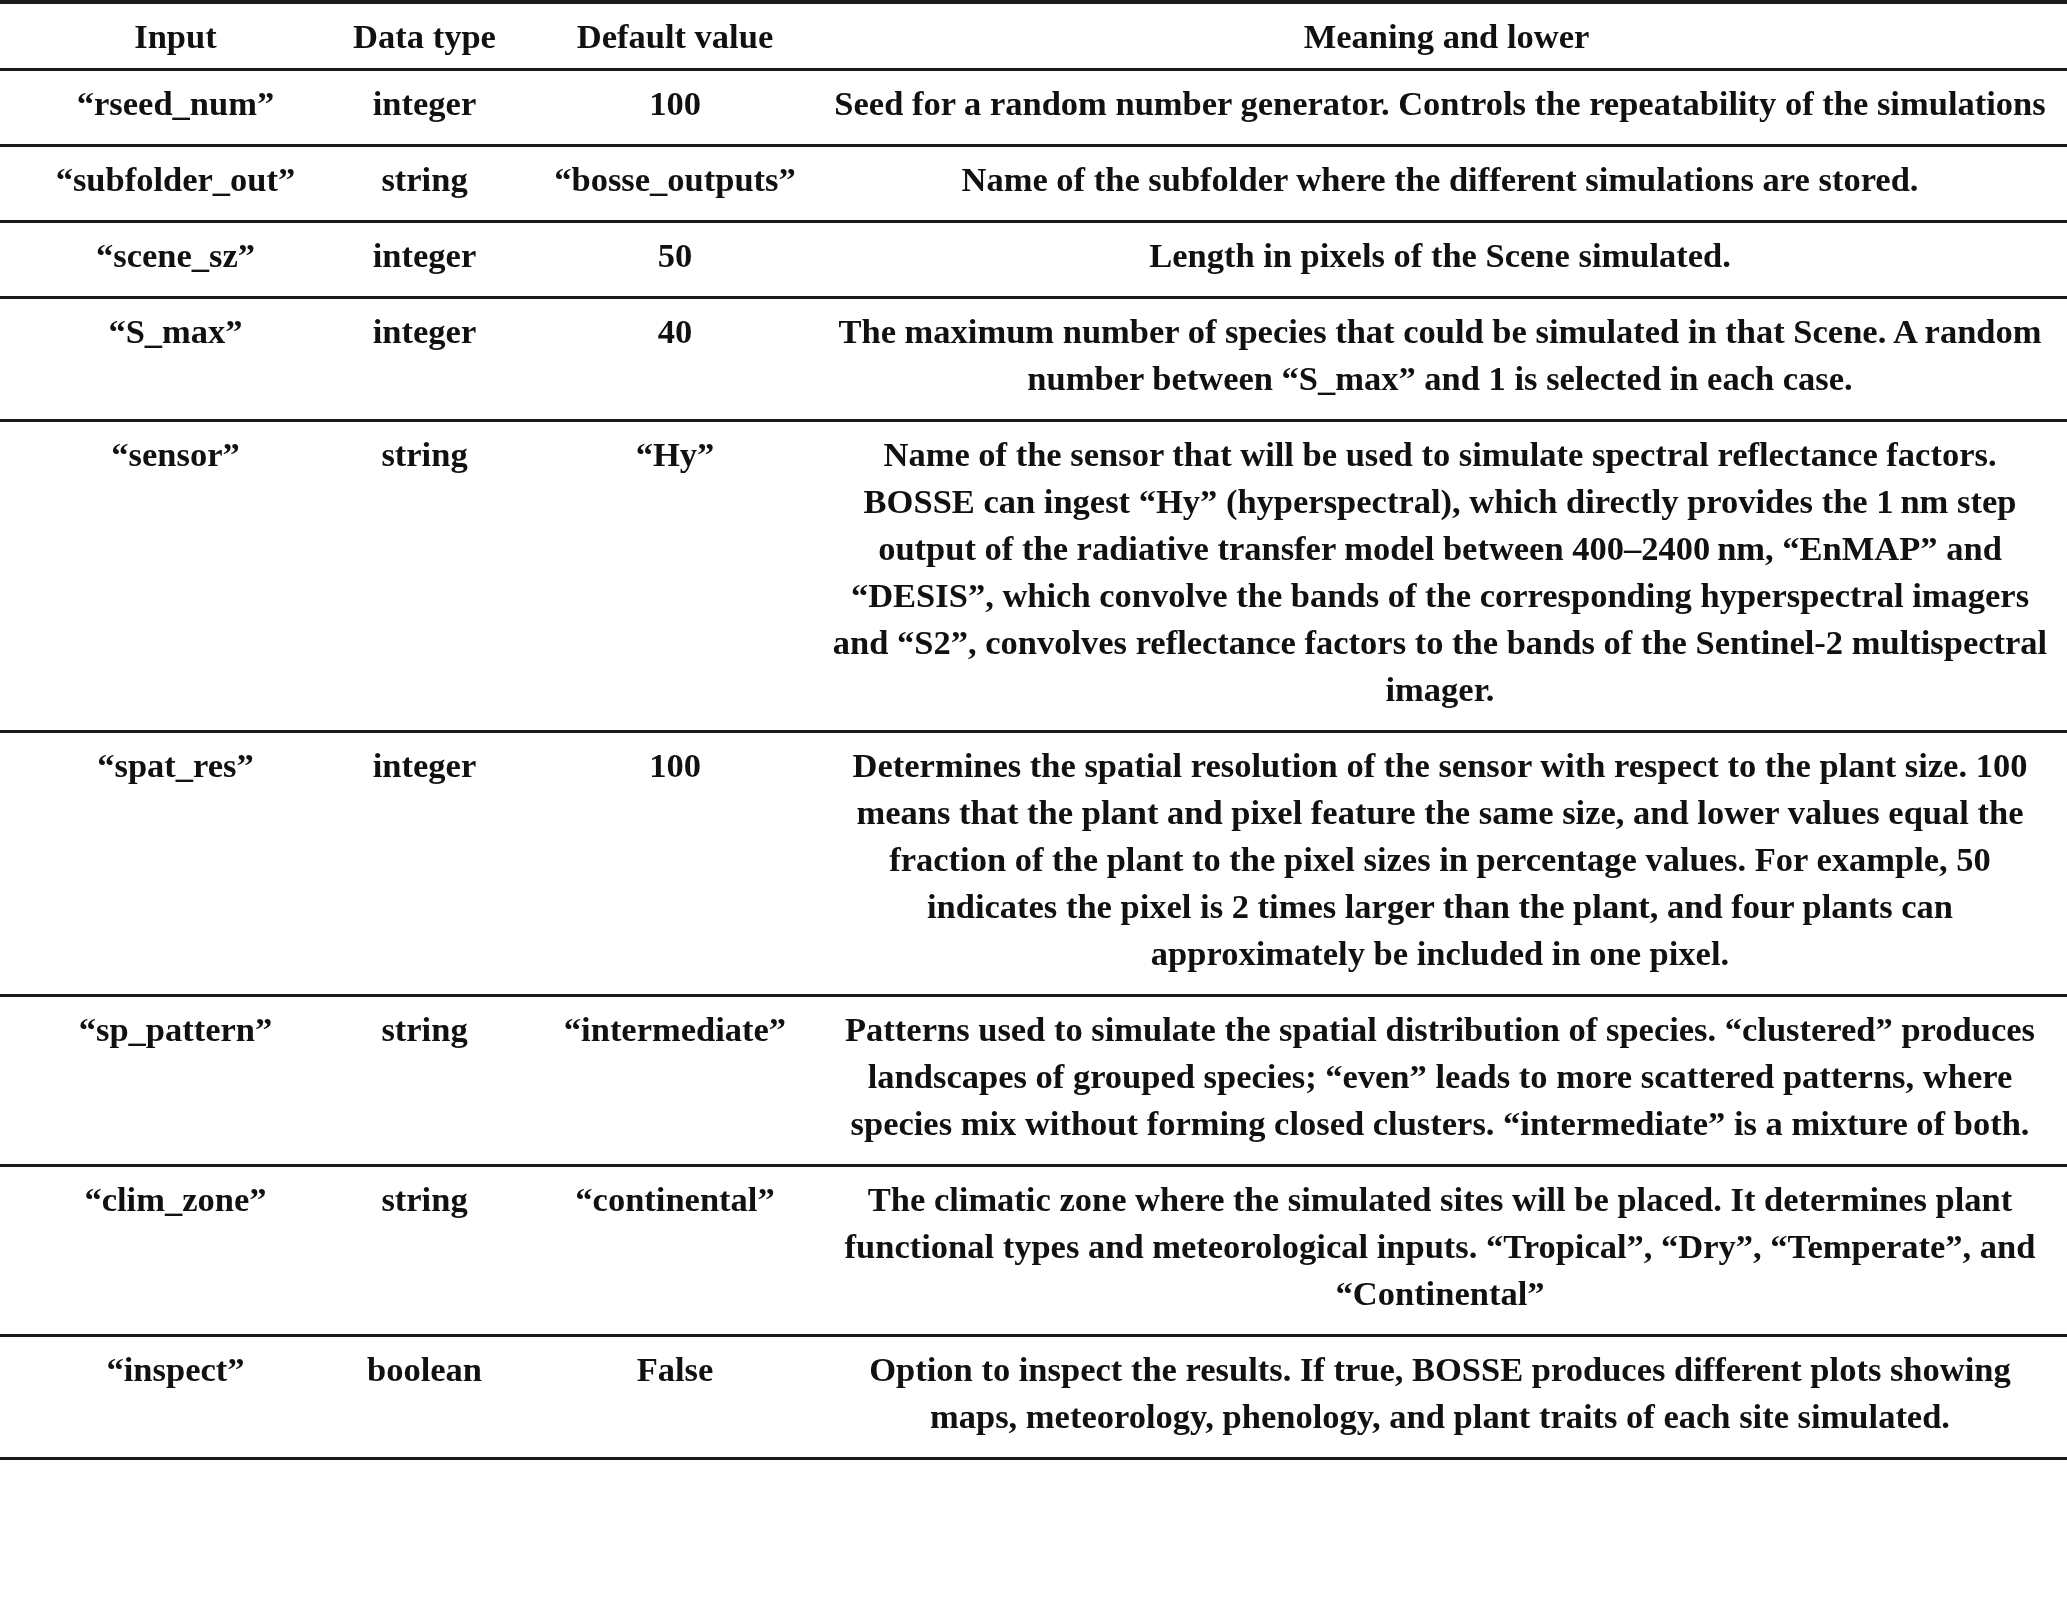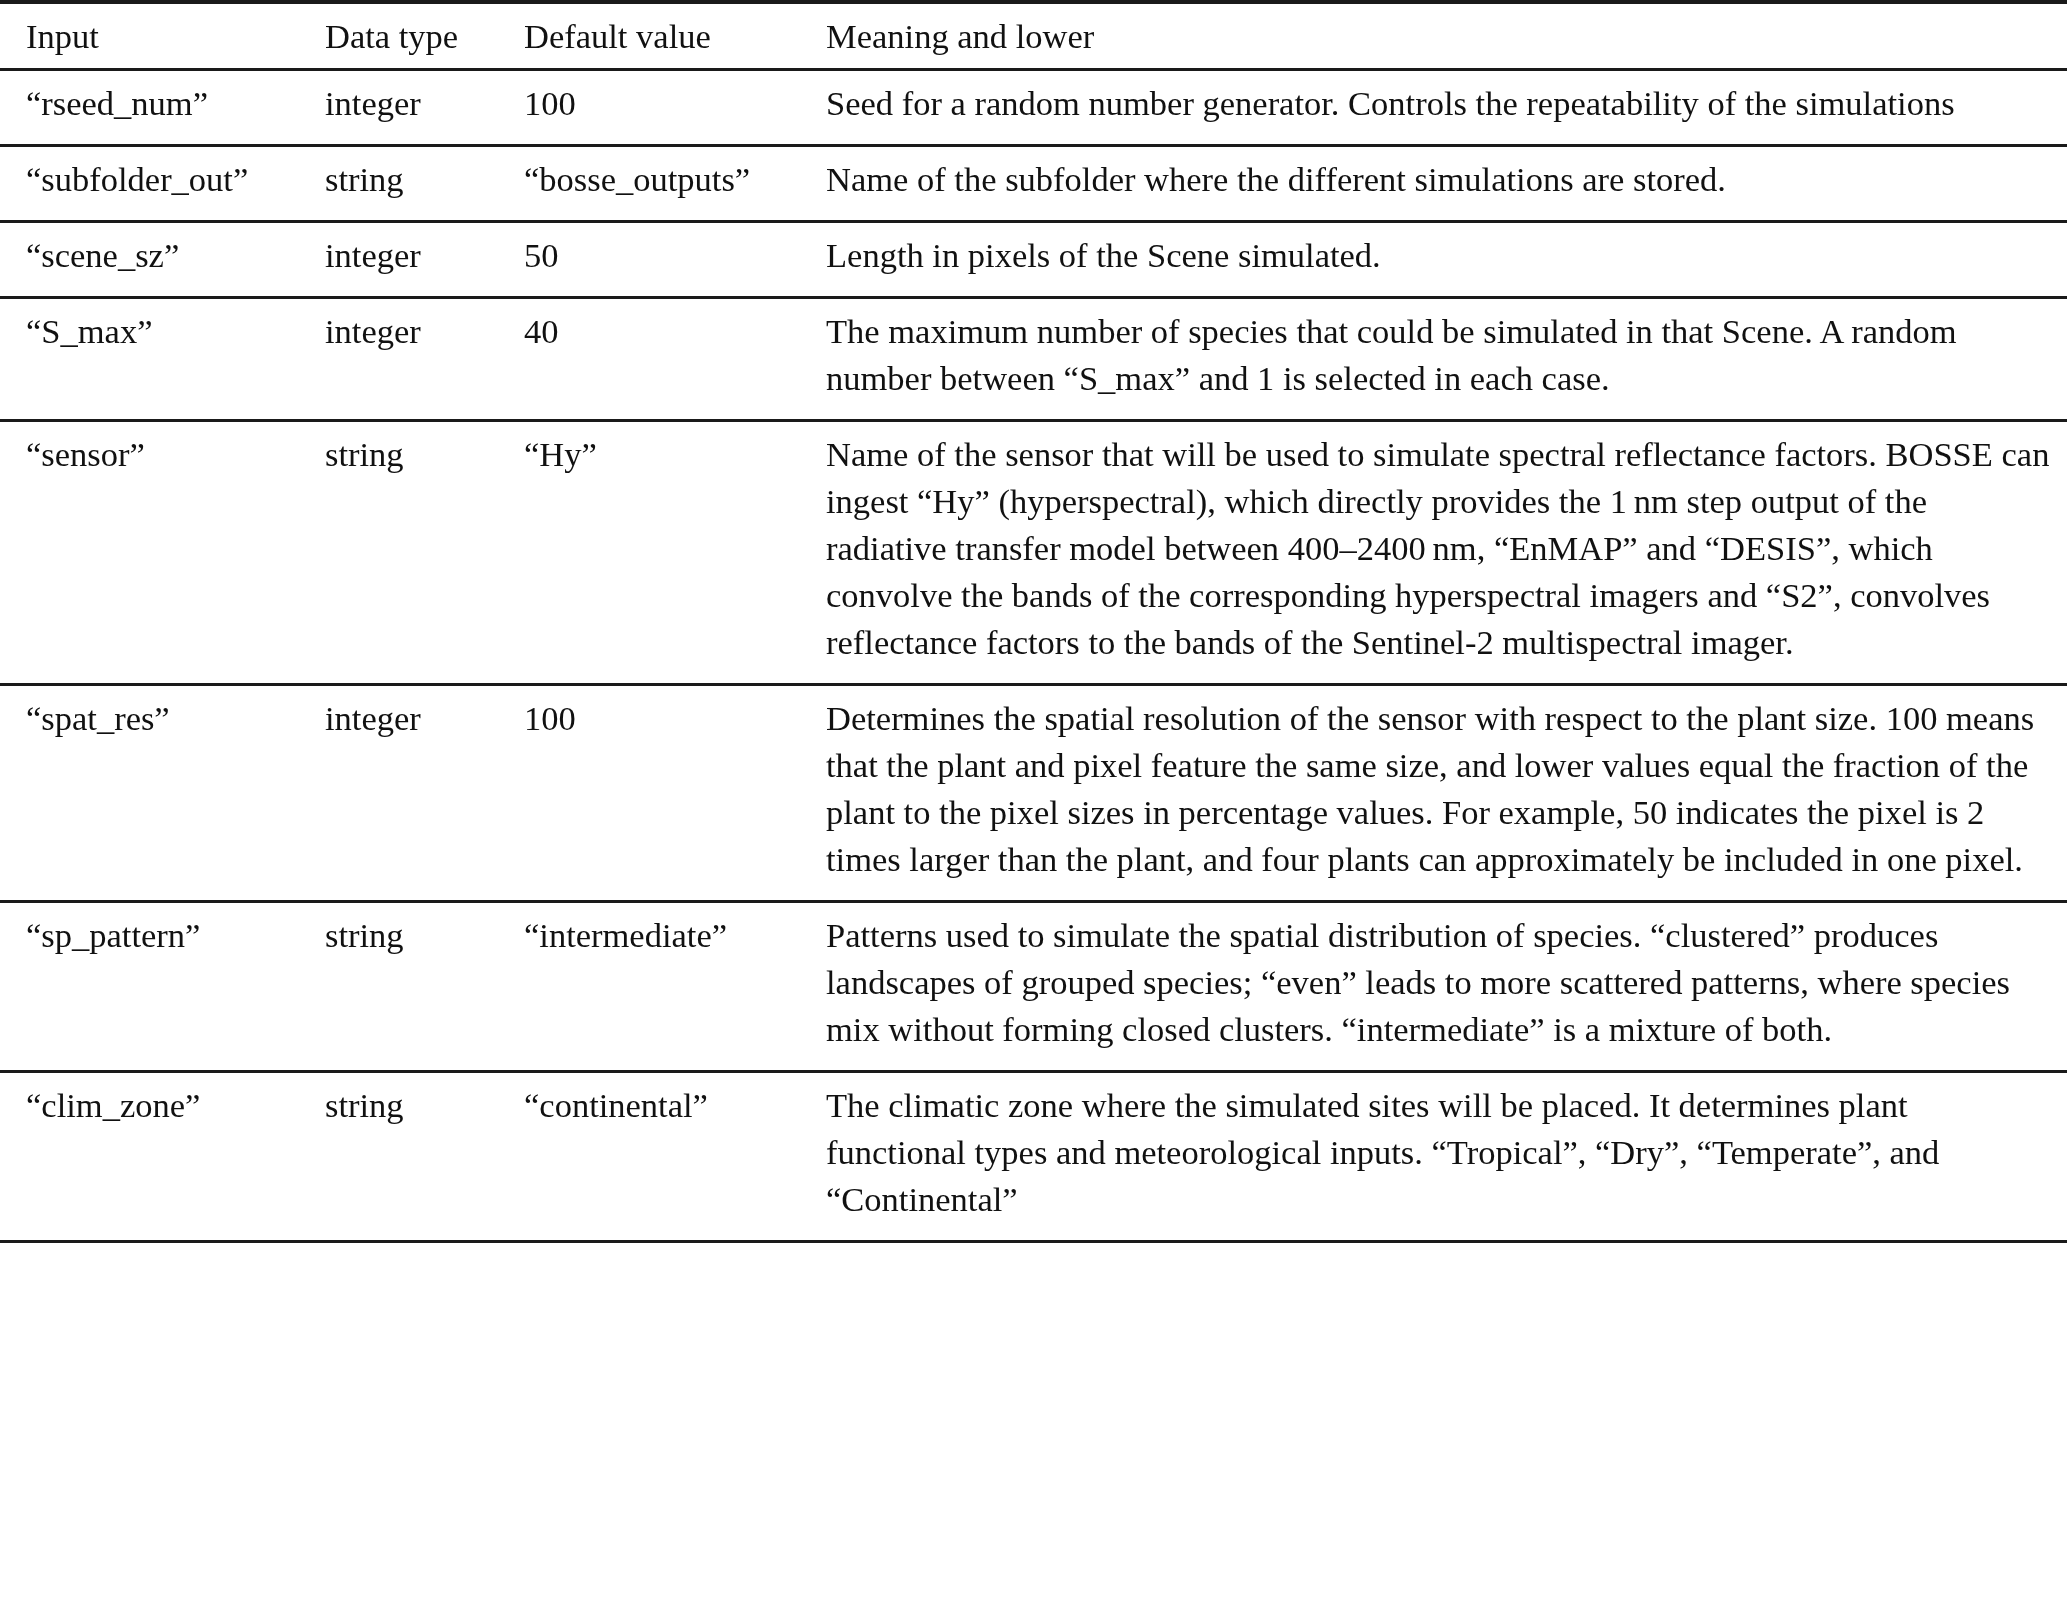--- a/index.html
+++ b/index.html
@@ -11,21 +11,21 @@
   table {
     position: absolute; left: 0; top: 0;
     width: 2067px;
     border-collapse: collapse;
     font-size: 34.5px;
     line-height: 47px;
   }
   thead tr { border-top: 4px solid #1a1a1a; border-bottom: 3px solid #1a1a1a; }
   tbody tr { border-bottom: 3px solid #1a1a1a; }
   th, td {
-    text-align: left; vertical-align: top; font-weight: normal;
+    text-align: center; vertical-align: top; font-weight: bold;
     padding: 0; white-space: nowrap;
   }
   th { height: 55px; padding-top: 9px; }
   td { padding-top: 9px; padding-bottom: 17px; }
   .c1 { width: 299px; padding-left: 26px; }
   .c2 { width: 199px; }
   .c3 { width: 302px; }
   .c4 { width: 1241px; white-space: normal; }
   .meaning { display: block; width: 1228px; }
 </style>
@@ -99,14 +99,22 @@
         </td>
     </tr>
     <tr>
       <td class="c1">“clim_zone”</td>
       <td class="c2">string</td>
       <td class="c3">“continental”</td>
       <td class="c4">
           <span class="meaning">The climatic zone where the simulated sites will be placed. It determines plant functional types and meteorological inputs. “Tropical”, “Dry”, “Temperate”, and “Continental”</span>
         </td>
     </tr>
+    <tr>
+      <td class="c1">“inspect”</td>
+      <td class="c2">boolean</td>
+      <td class="c3">False</td>
+      <td class="c4">
+          <span class="meaning">Option to inspect the results. If true, BOSSE produces different plots showing maps, meteorology, phenology, and plant traits of each site simulated.</span>
+        </td>
+    </tr>
   </tbody>
 </table>
 
 </body></html>

